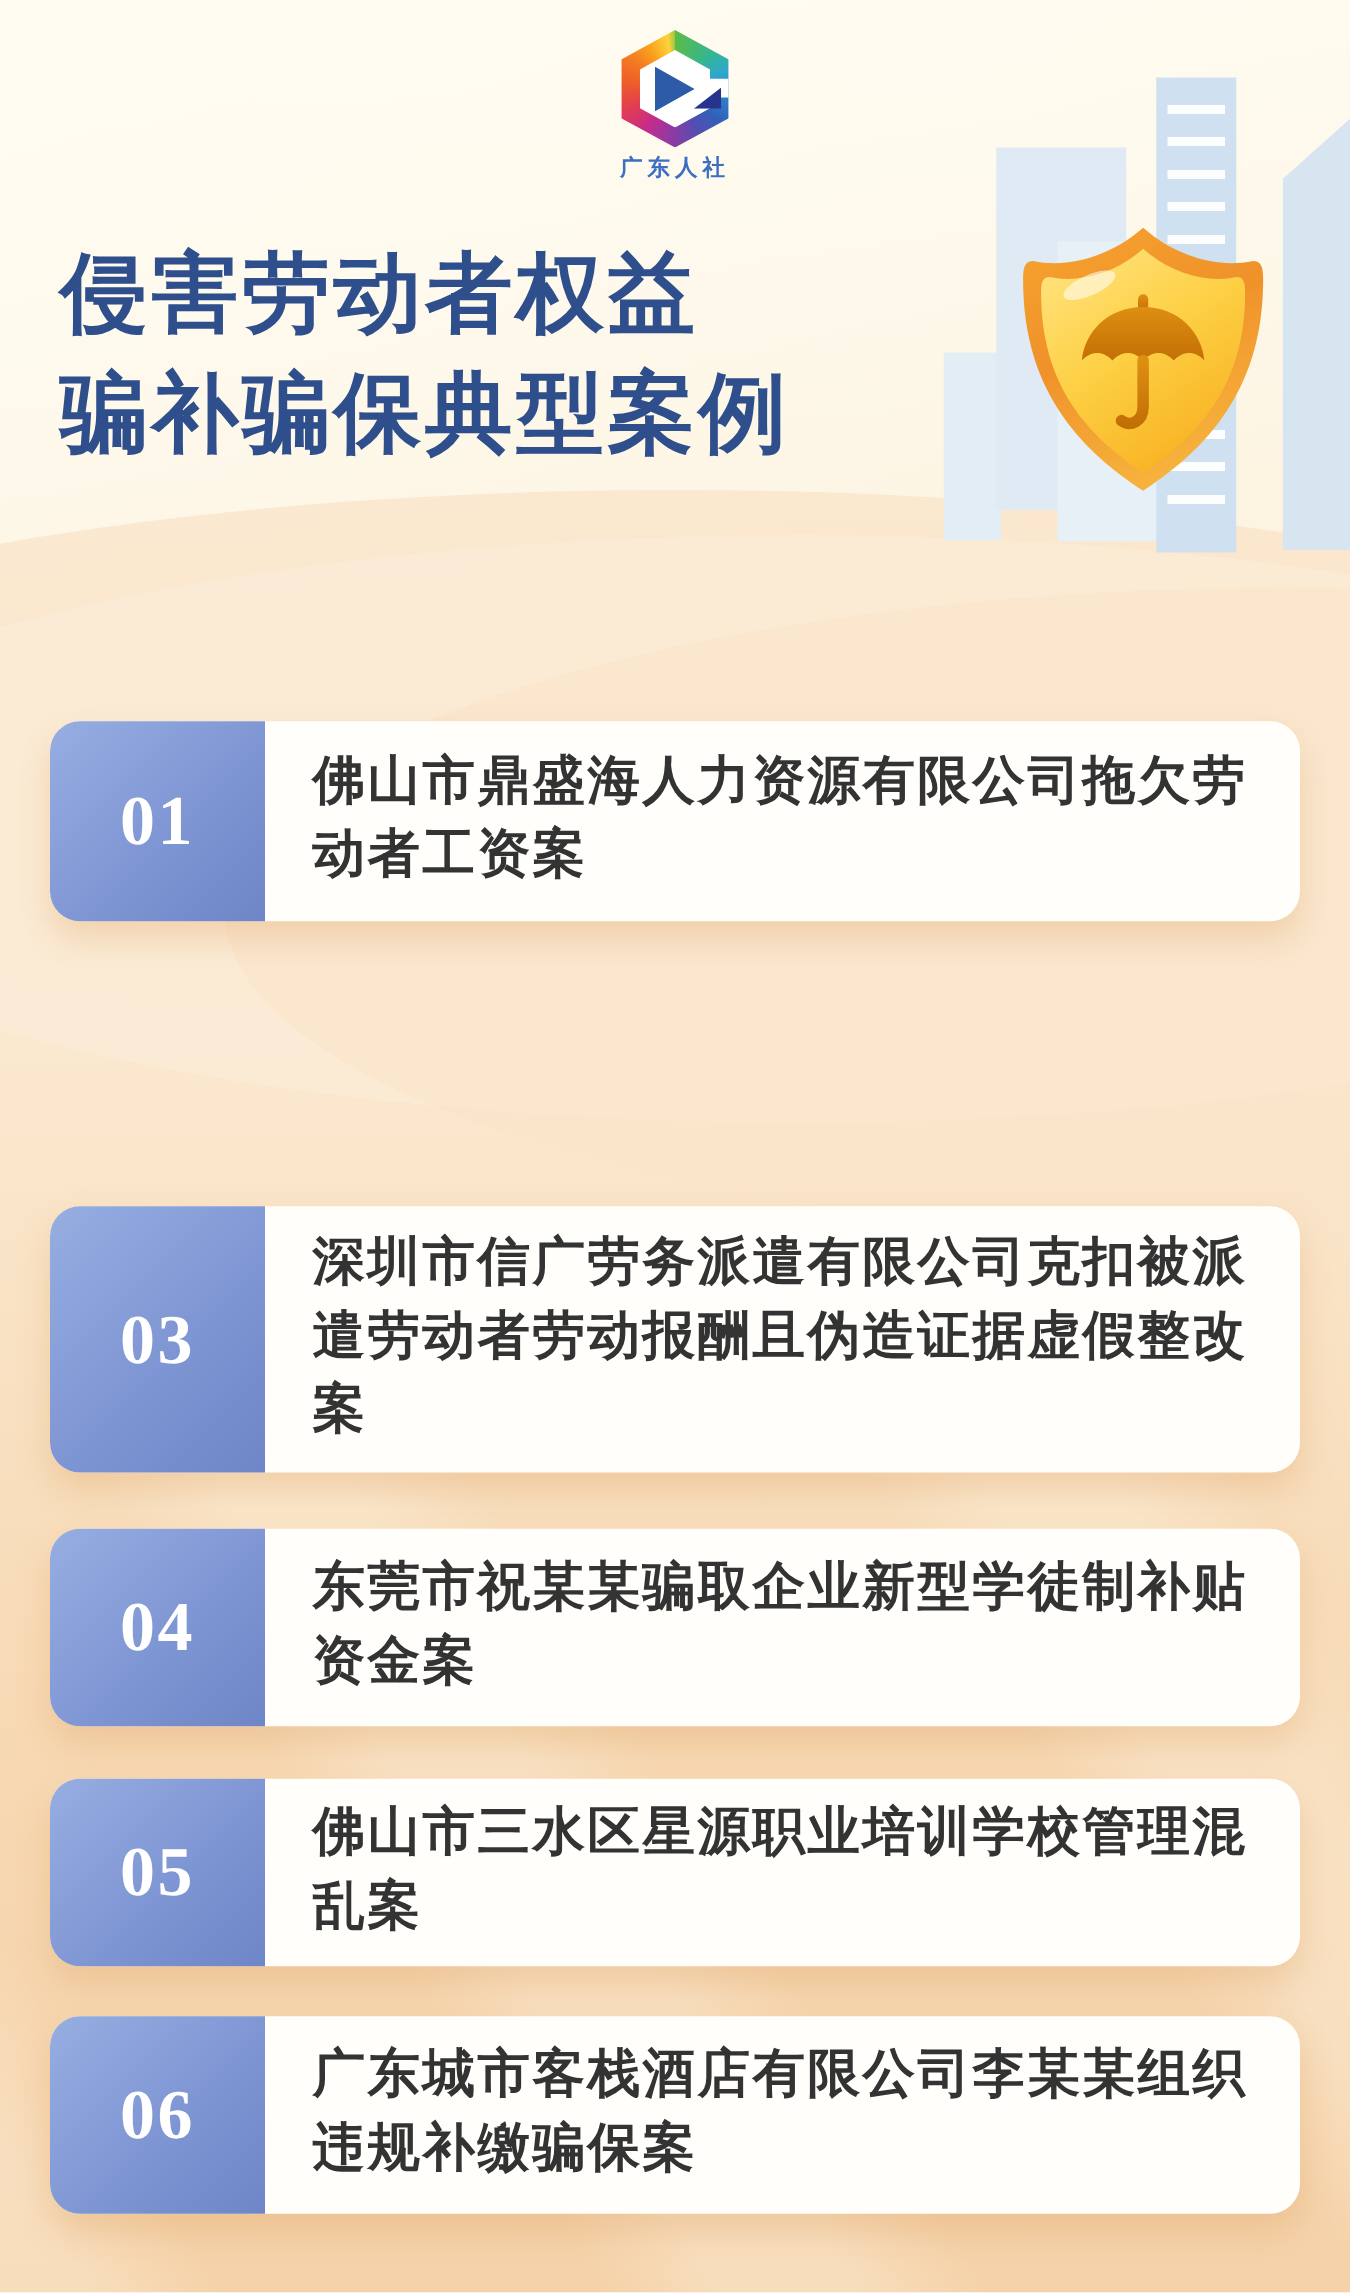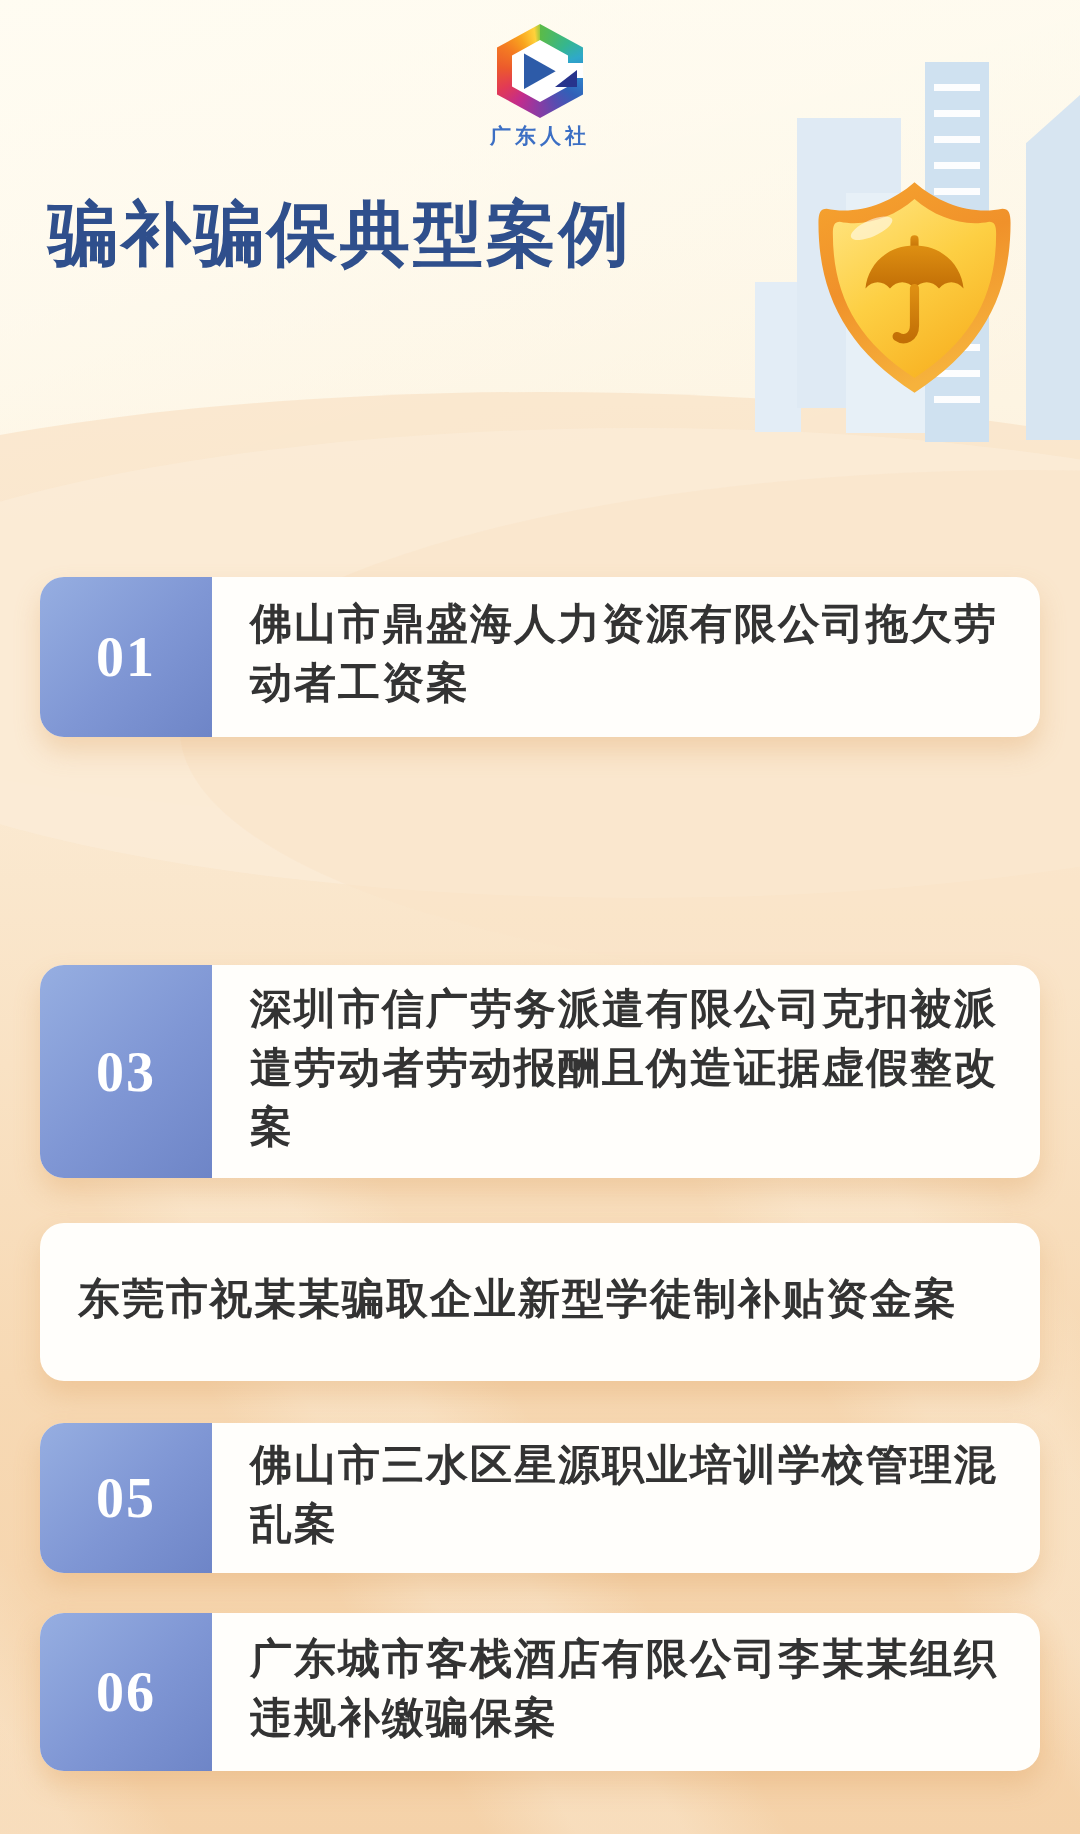--- a/index.html
+++ b/index.html
@@ -39,21 +39,21 @@
       #5A4BB0 155deg,#8F3AA2 185deg,#C32C8C 215deg,#E23A55 245deg,
       #EC5A2C 275deg,#F47B22 305deg,#F9A51E 330deg,#FFD23B 352deg,#9BC83E 360deg);
   }
   .logo-hex-inner{position:absolute;left:50%;top:50%;width:56px;height:62px;transform:translate(-50%,-50%);
     clip-path:polygon(50% 0,100% 25%,100% 75%,50% 100%,0 75%,0 25%);background:#fff;}
   .logo-notch{position:absolute;right:0;top:42%;width:32%;height:15%;background:#fff;}
   .logo-gbar{position:absolute;right:6px;top:49%;width:22px;height:17px;background:#27338C;
     clip-path:polygon(0 100%,100% 0,100% 100%);}
   .logo-play{position:absolute;left:31%;top:31%;width:32px;height:36px;background:#2D5BA8;
     clip-path:polygon(0 0,100% 50%,0 100%);}
-  .logo-text{margin-top:4px;font-size:21px;letter-spacing:4px;color:#3C6FC4;font-weight:600;}
+  .logo-text{margin-top:4px;font-size:18px;letter-spacing:4px;color:#3C6FC4;font-weight:600;}
 
   .title{position:absolute;top:186px;left:48px;z-index:2;
     color:#2F4F8C;font-size:70px;font-weight:900;line-height:96px;letter-spacing:3px;}
 
   
   .buildings{position:absolute;top:0;left:0;width:1080px;height:460px;z-index:1;}
   .bld{position:absolute;}
   .bld-a{left:755px;top:282px;width:46px;height:150px;background:#E3EDF6;}
   .bld-b{left:797px;top:118px;width:104px;height:290px;background:#DFEAF4;}
   .bld-c{left:846px;top:193px;width:92px;height:240px;background:#E7F0F7;}
@@ -111,20 +111,21 @@
     <div class="logo-hex">
       <div class="logo-hex-inner"></div>
       <div class="logo-notch"></div>
       <div class="logo-gbar"></div>
       <div class="logo-play"></div>
     </div>
     <div class="logo-text">广东人社</div>
   </div>
 
   <div class="title">
+    <div>侵害劳动者权益</div>
     <div>骗补骗保典型案例</div>
   </div>
 
   <svg class="shield" viewBox="0 0 200 230" xmlns="http://www.w3.org/2000/svg">
     <defs>
       <linearGradient id="rim" x1="0" y1="0" x2="0.4" y2="1">
         <stop offset="0" stop-color="#F6A42F"></stop>
         <stop offset="0.5" stop-color="#F0912A"></stop>
         <stop offset="1" stop-color="#F6B23C"></stop>
       </linearGradient>
@@ -155,20 +156,21 @@
     <div class="case-text">佛山市鼎盛海人力资源有限公司拖欠劳动者工资案</div>
   </div>
 
 
   <div class="card c3">
     <div class="badge">03</div>
     <div class="case-text">深圳市信广劳务派遣有限公司克扣被派遣劳动者劳动报酬且伪造证据虚假整改案</div>
   </div>
 
   <div class="card c4">
+    <div class="badge">04</div>
     <div class="case-text">东莞市祝某某骗取企业新型学徒制补贴资金案</div>
   </div>
 
   <div class="card c5">
     <div class="badge">05</div>
     <div class="case-text">佛山市三水区星源职业培训学校管理混乱案</div>
   </div>
 
   <div class="card c6">
     <div class="badge">06</div>

